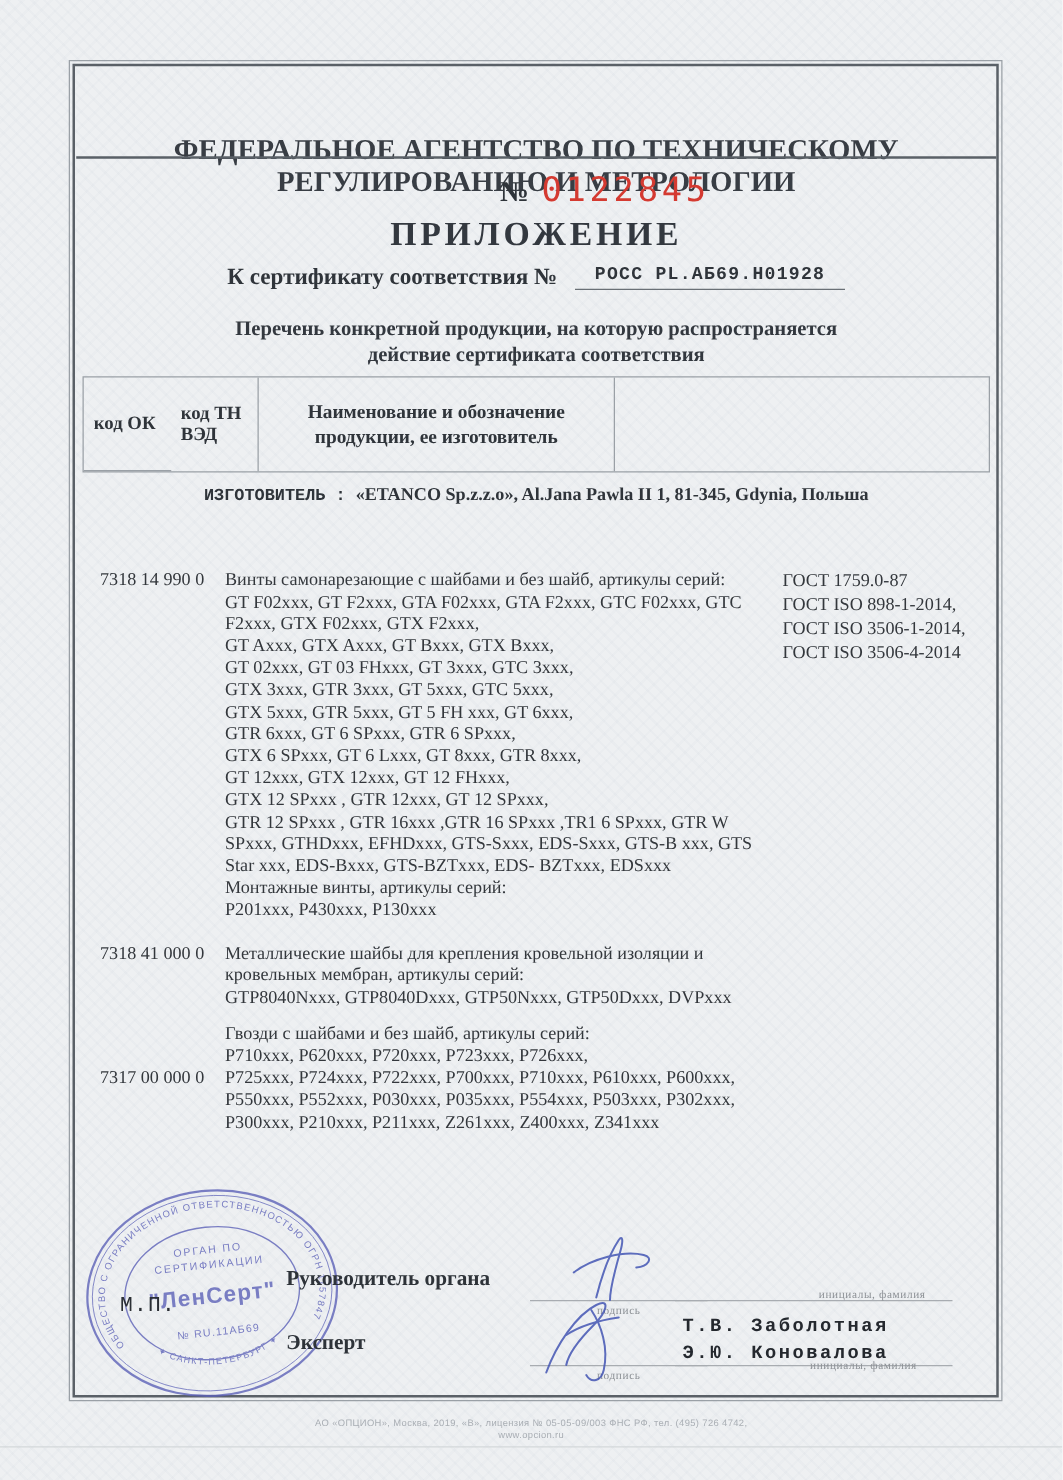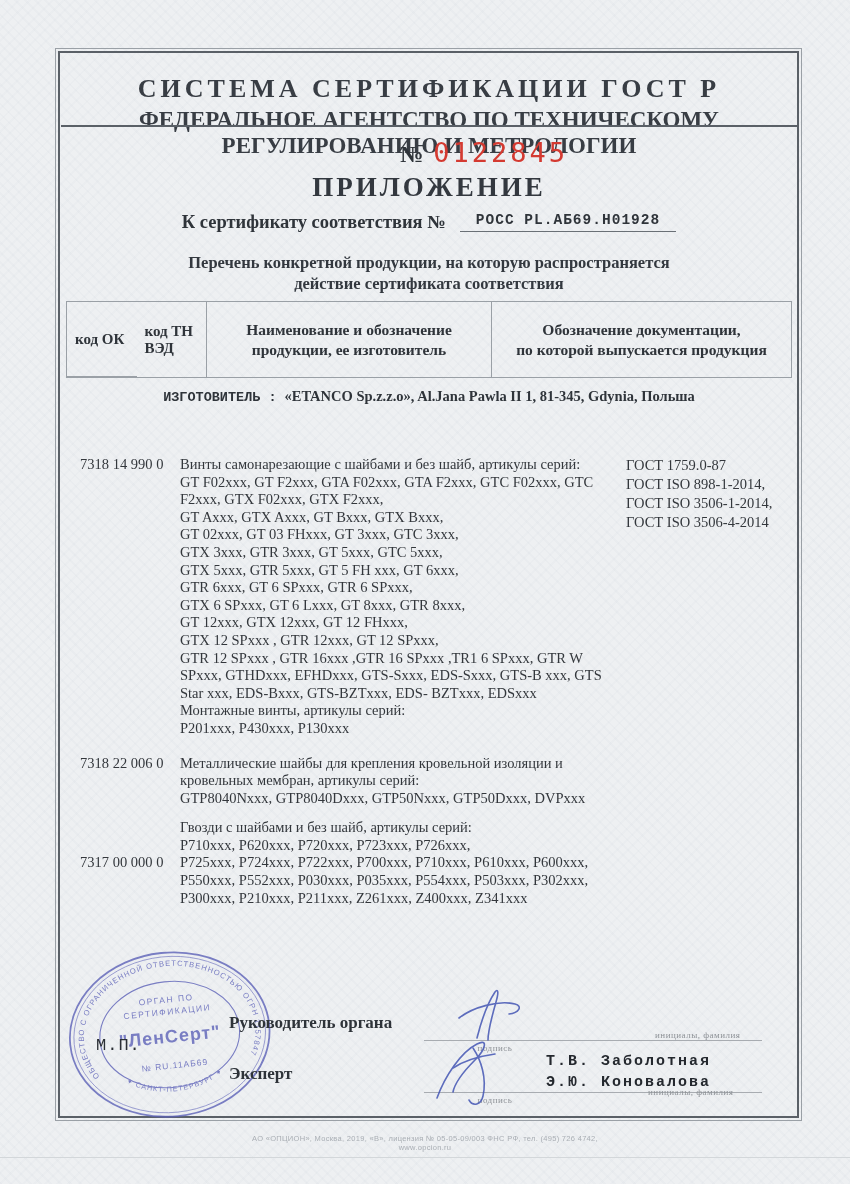--- a/index.html
+++ b/index.html
@@ -61,21 +61,20 @@
   .stamp-svg text, .stamp-svg textPath{fill:#5d62b8;font-family:"Liberation Sans","DejaVu Sans",sans-serif;}
   .sig-ink{left:415px;top:980px;}
 </style>
 </head>
 <body>
 
 <div class="paper">
 
   <div class="frame"></div>
 
-  <div class="abs ctr title">СИСТЕМА СЕРТИФИКАЦИИ ГОСТ Р</div>
   <div class="abs ctr subtitle">ФЕДЕРАЛЬНОЕ АГЕНТСТВО ПО ТЕХНИЧЕСКОМУ РЕГУЛИРОВАНИЮ И МЕТРОЛОГИИ</div>
   <div class="abs header-rule"></div>
 
   <div class="abs numline">
     <span class="no">№</span><span class="digits">0122845</span>
   </div>
 
   <div class="abs ctr appendix">ПРИЛОЖЕНИЕ</div>
 
   <div class="abs ctr certline">
@@ -86,24 +85,20 @@
 действие сертификата соответствия</div>
 
   <div class="abs tbl">
     <div class="c1">
       <div class="cell top">код ОК</div>
       <div class="cell">код ТН ВЭД</div>
     </div>
     <div class="c2">
       <div class="hcell">Наименование и обозначение
 продукции, ее изготовитель</div>
-    </div>
-    <div class="c3">
-      <div class="hcell">Обозначение документации,
-по которой выпускается продукция</div>
     </div>
   </div>
 
   <div class="abs ctr manu">
     <span class="lbl">ИЗГОТОВИТЕЛЬ :</span><span class="val">«ETANCO Sp.z.z.o», Al.Jana Pawla II 1, 81-345, Gdynia, Польша</span>
   </div>
 
   <div class="abs products">
     <div class="prod-row row1">
       <div class="prod-code">7318 14 990 0</div>
@@ -122,21 +117,21 @@
 SPxxx, GTHDxxx, EFHDxxx, GTS-Sxxx, EDS-Sxxx, GTS-B xxx, GTS
 Star xxx, EDS-Bxxx, GTS-BZTxxx, EDS- BZTxxx, EDSxxx
 Монтажные винты, артикулы серий:
 P201xxx, P430xxx, P130xxx</div>
       <div class="prod-docs">ГОСТ 1759.0-87
 ГОСТ ISO 898-1-2014,
 ГОСТ ISO 3506-1-2014,
 ГОСТ ISO 3506-4-2014</div>
     </div>
     <div class="prod-row row2">
-      <div class="prod-code">7318 22 006 0</div>
+      <div class="prod-code">7318 41 000 0</div>
       <div class="prod-text">Металлические шайбы для крепления кровельной изоляции и
 кровельных мембран, артикулы серий:
 GTP8040Nxxx, GTP8040Dxxx, GTP50Nxxx, GTP50Dxxx, DVPxxx</div>
       <div class="prod-docs"></div>
     </div>
     <div class="prod-row row3">
       <div class="prod-code">7317 00 000 0</div>
       <div class="prod-text">Гвозди с шайбами и без шайб, артикулы серий:
 P710xxx, P620xxx, P720xxx, P723xxx, P726xxx,
 P725xxx, P724xxx, P722xxx, P700xxx, P710xxx, P610xxx, P600xxx,

